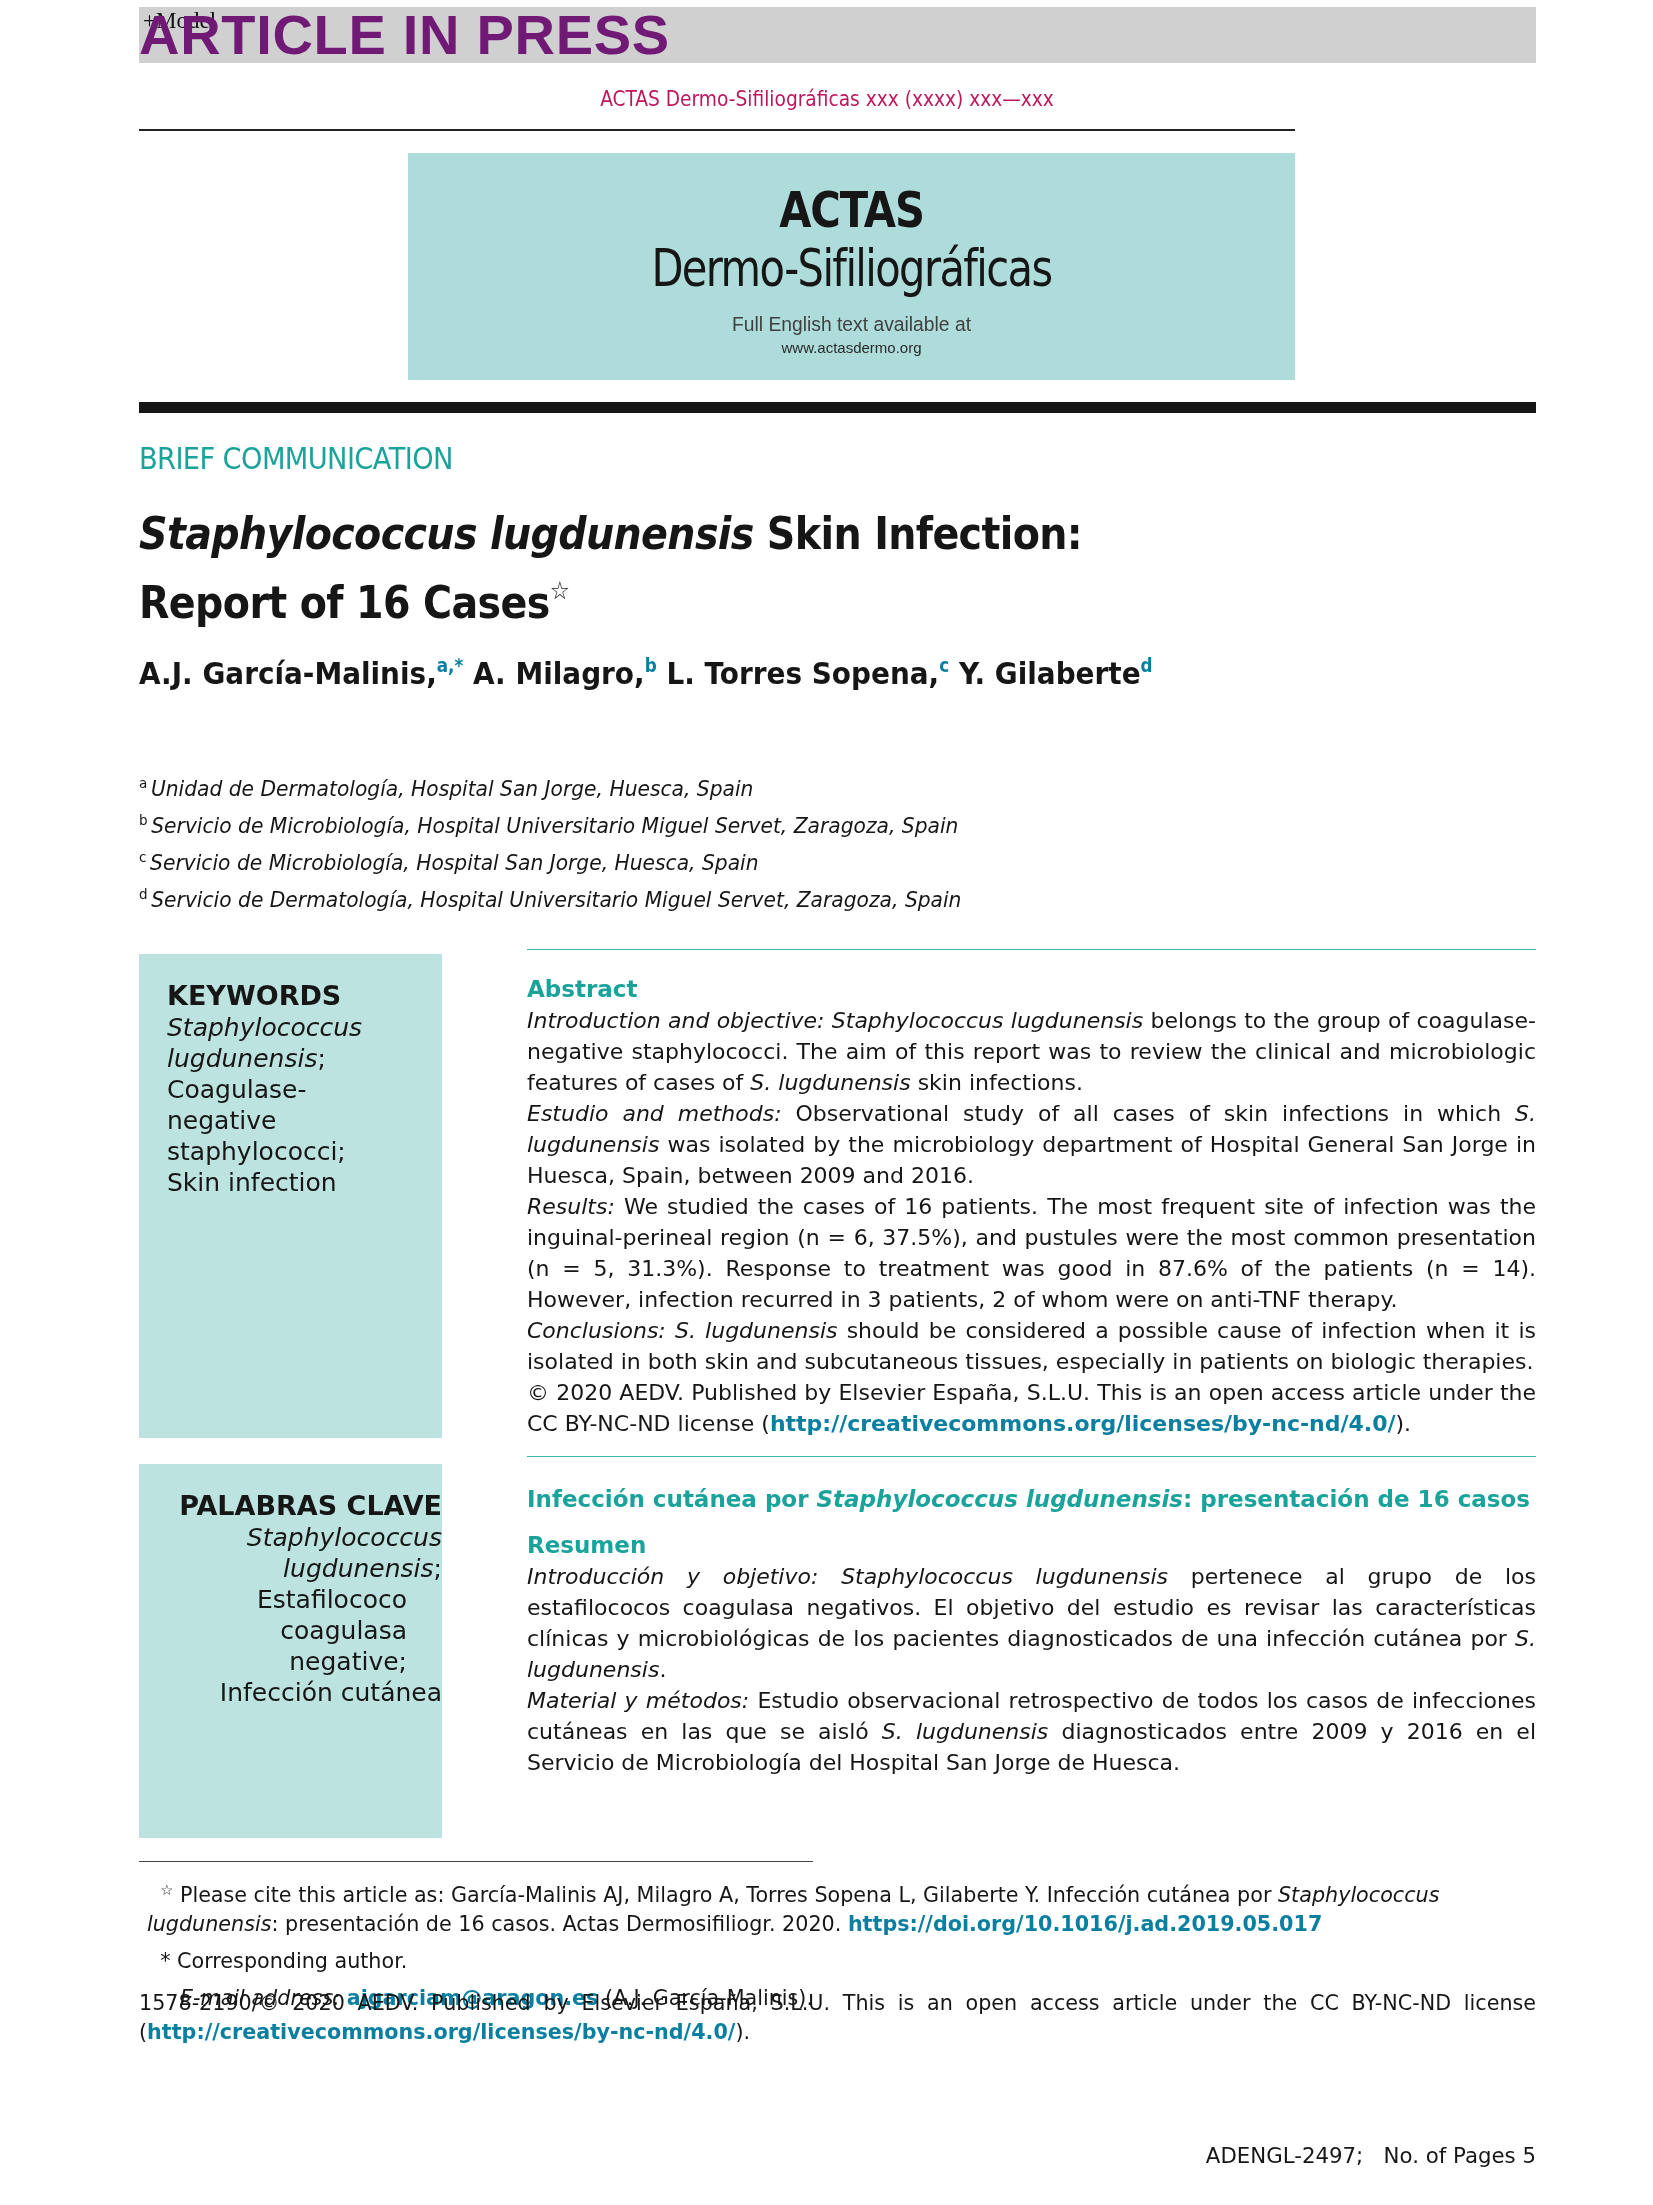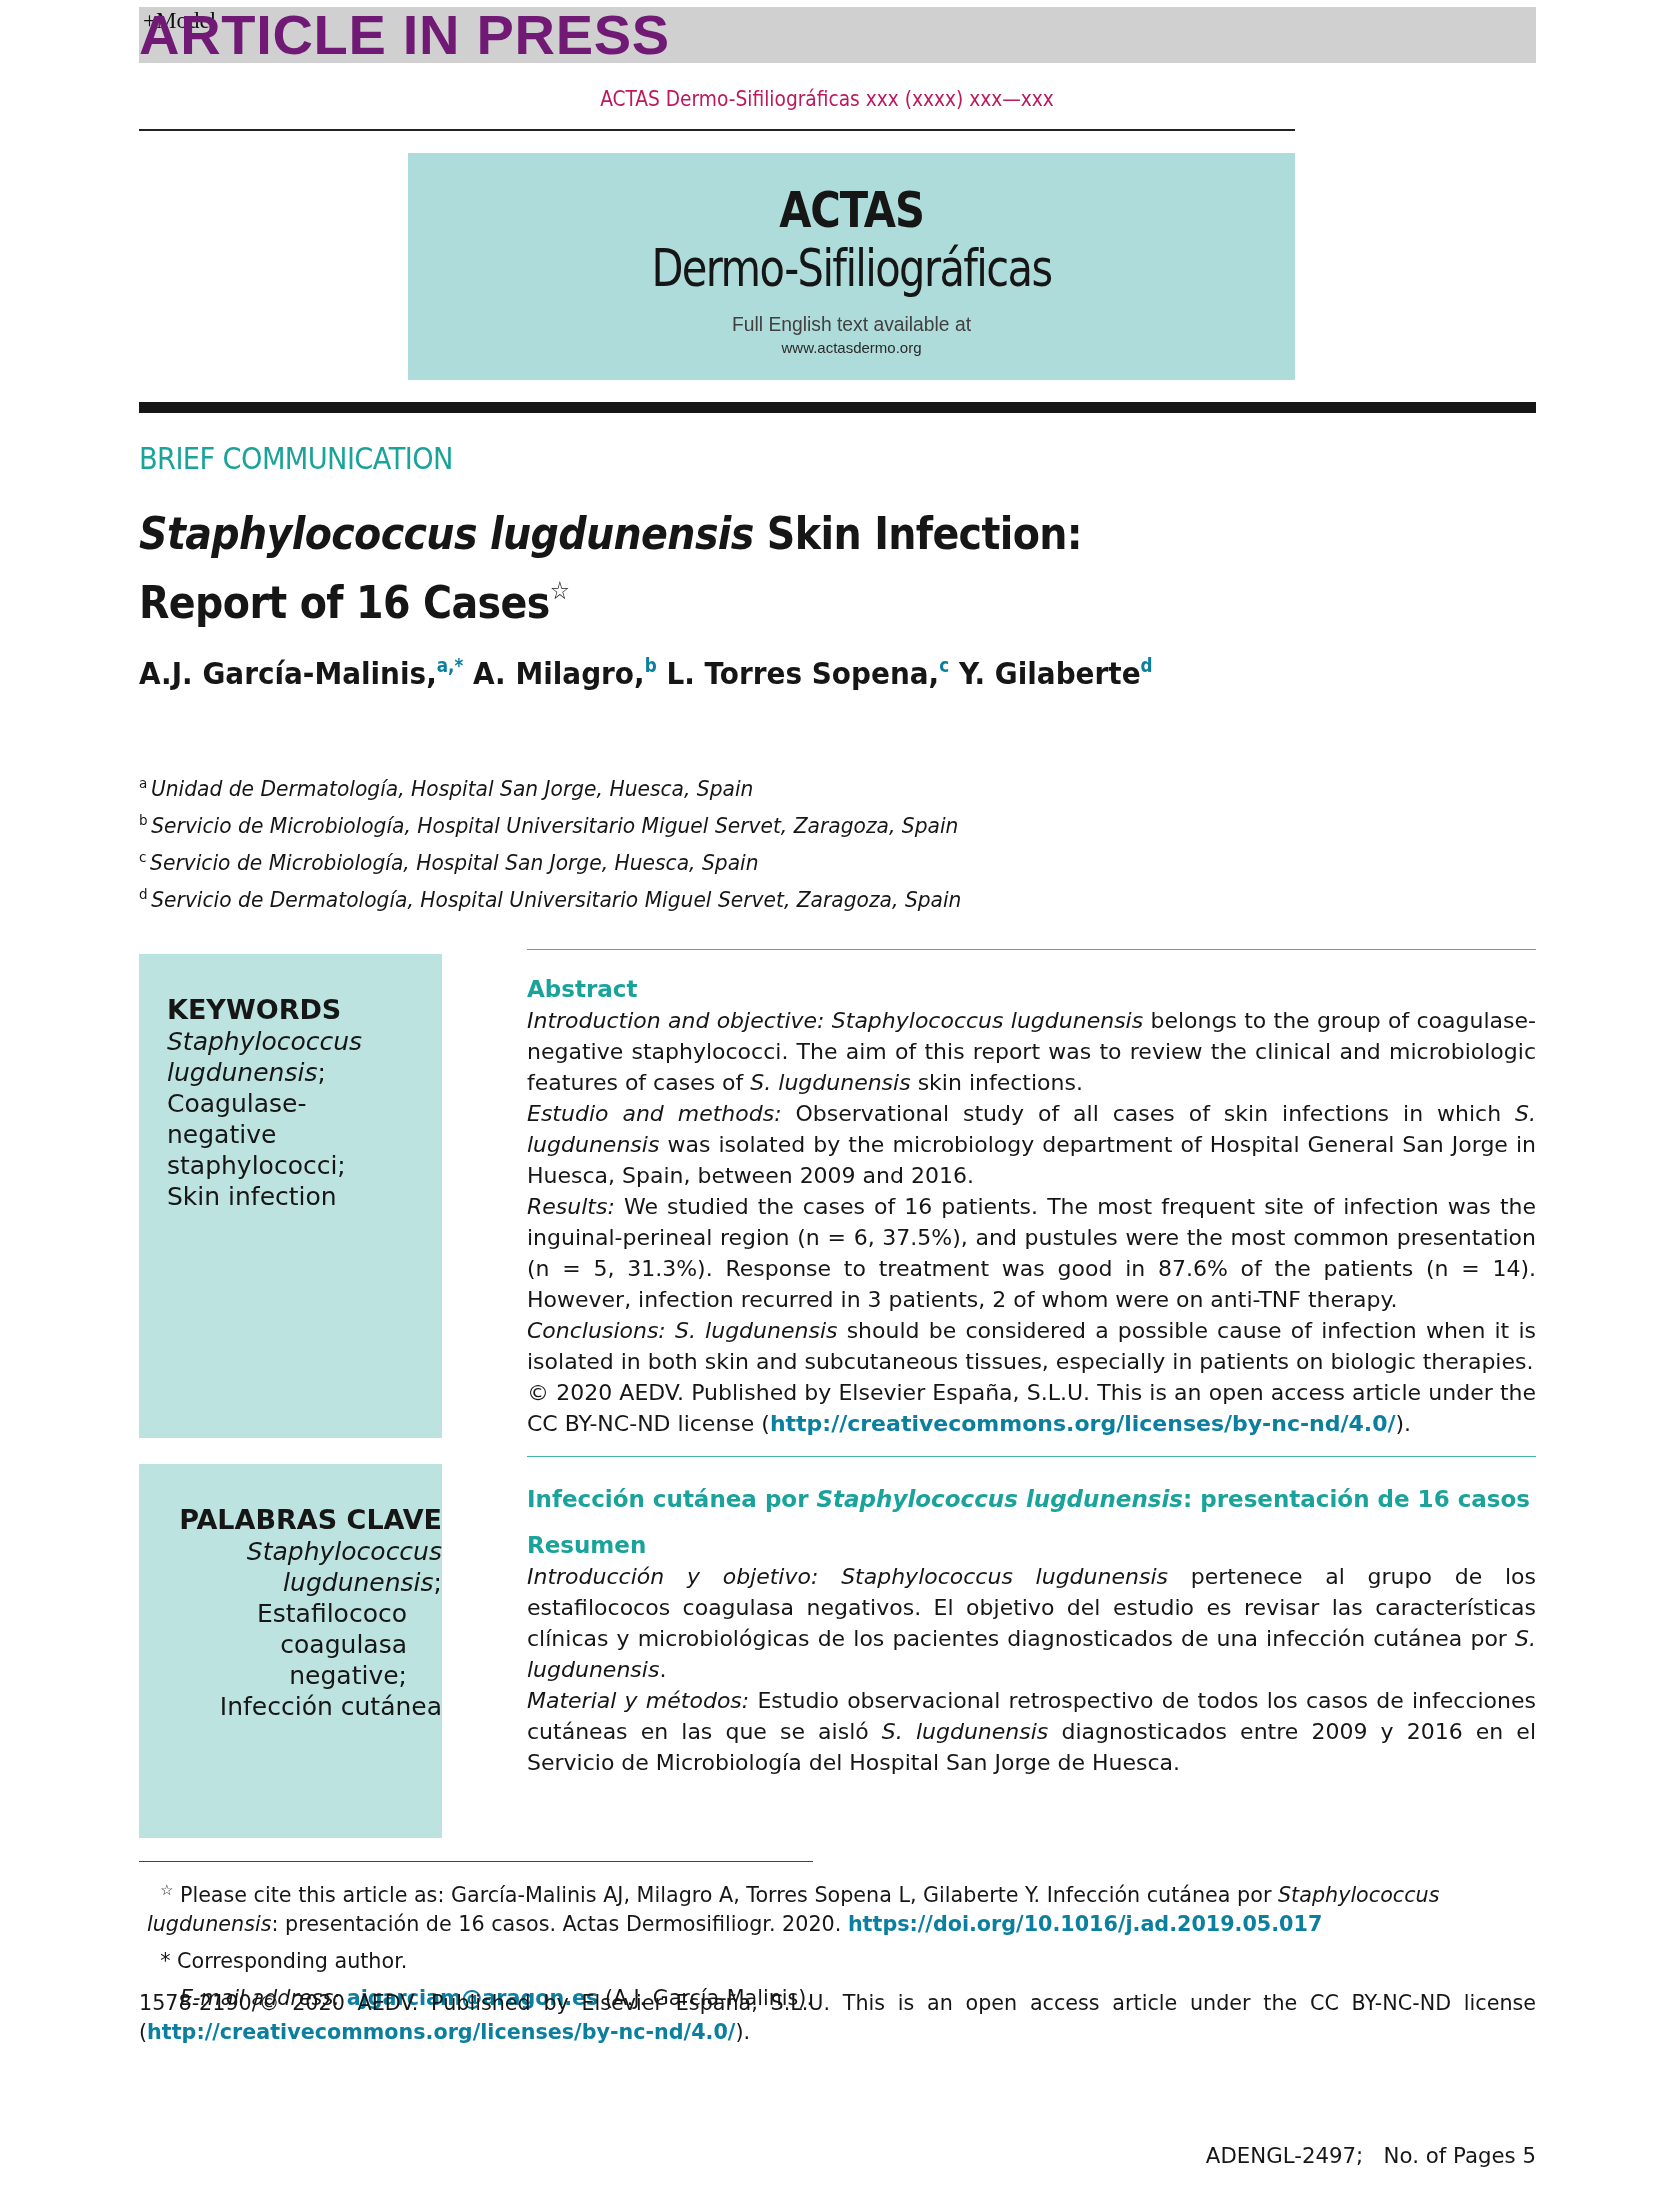--- a/index.html
+++ b/index.html
@@ -20,21 +20,21 @@
   #title { left:139px; top:505px; font-size:44px; font-weight:bold; color:#161616; line-height:57px; letter-spacing:-0.7px; transform:scaleX(0.9); transform-origin:left; }
   #title i { font-style:italic; }
   .star-sup { font-size:25px; font-weight:normal; vertical-align:18.7px; }
   #authors { left:139px; top:655px; font-size:31px; font-weight:bold; color:#161616; transform:scaleX(0.9); transform-origin:left; white-space:nowrap; }
   .sup { font-size:18.7px; vertical-align:12px; color:#0a7fa0; }
   #affils { left:139px; top:767px; font-size:22px; line-height:31px; font-style:italic; color:#161616; transform:scaleX(0.92); transform-origin:left; }
   .affil-sup { font-style:normal; font-size:14.7px; vertical-align:8px; margin-right:4px; }
   .kw-box { position:absolute; left:139px; width:303px; background:#bde3e1; }
   #kw-box-en { top:954px; height:484px; }
   #kw-box-es { top:1464px; height:374px;text-align:right; }
-  .kw-inner { position:absolute; left:28px; top:40px; font-size:25px; line-height:31px; color:#161616; }
+  .kw-inner { position:absolute; left:28px; top:26px; font-size:25px; line-height:31px; color:#161616; }
   .kw-heading { font-weight:bold; font-size:27px; margin-bottom:1.3px; }
   .teal-rule { position:absolute; left:527px; width:1009px; height:1.3px; background:#3db3ac; }
   #abs-rule-1 { top:949px; }
   #abs-rule-2 { top:1456px; }
   .abs-col { position:absolute; left:527px; width:1009px; font-size:22px; line-height:31px; color:#161616; text-align:justify; }
   .abs-col p { margin:0; }
   .abs-col i { font-style:italic; }
   .teal-head { color:#1aa39b; font-weight:bold; font-size:23px; }
   #abstract-en { top:974px; }
   #abstract-es { top:1484px; }

